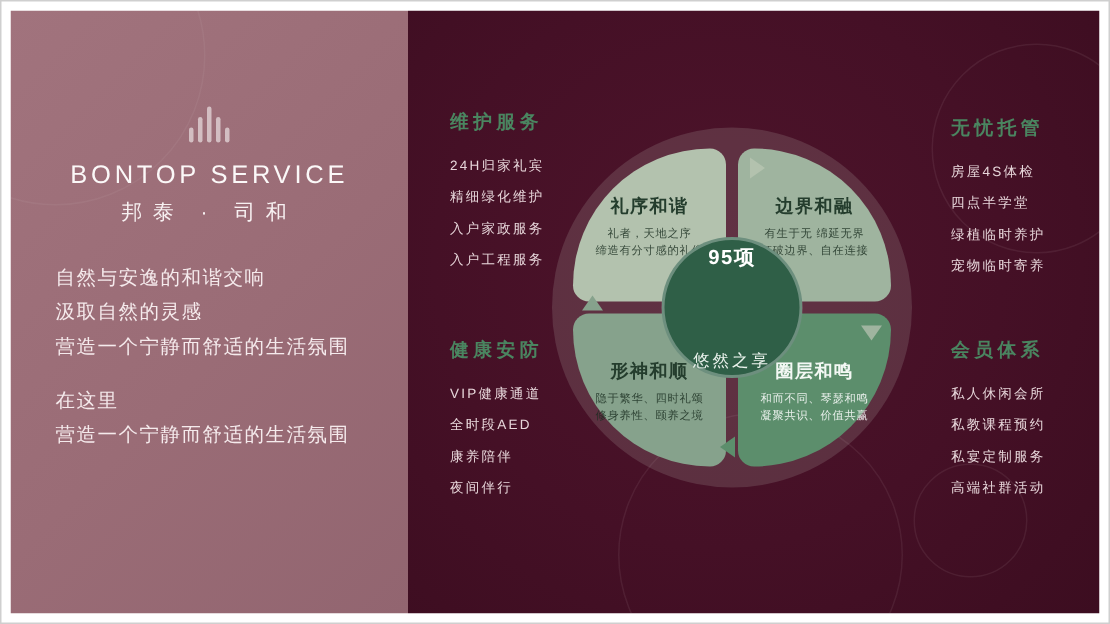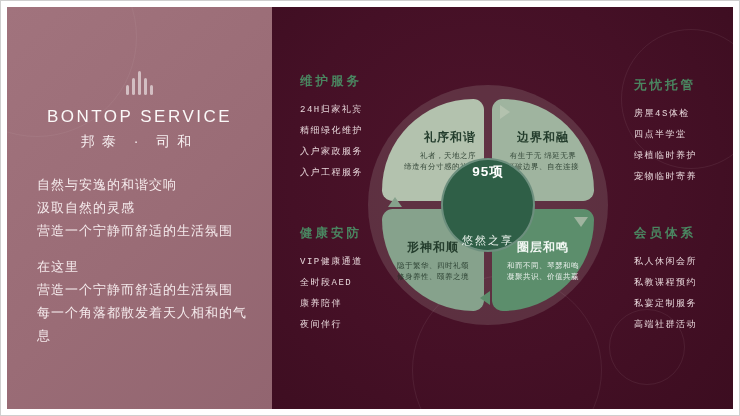--- a/index.html
+++ b/index.html
@@ -32,36 +32,36 @@
   
   .right-panel { position:relative; flex:1; overflow:hidden;
                  background:radial-gradient(circle at 45% 42%, #4e142b 0%, #451026 55%, #3c0d20 100%); }
 
   .deco { position:absolute; border-radius:50%; border:1px solid rgba(255,238,243,0.07); }
   .deco.d1 { width:190px; height:190px; left:140px; top:268px; }
   .deco.d2 { width:140px; height:140px; right:-28px; top:22px; }
   .deco.d3 { width:76px; height:76px; right:48px; top:302px; }
   .deco.d4 { width:200px; height:200px; left:-70px; top:-70px; border-color:rgba(255,255,255,0.05); }
 
-  .svc-group { position:absolute; width:110px;font-family:Liberation Mono, monospace; }
+  .svc-group { position:absolute; width:110px; }
   .sg0 { left:28px;  top:66px; }
   .sg1 { left:28px;  top:218px; }
   .sg2 { left:362px; top:70px; }
   .sg3 { left:362px; top:218px; }
   .svc-heading { color:#4a8560; font-size:12.5px; font-weight:bold;
                  letter-spacing:3px; margin-bottom:10px; }
   .svc-item { color:#e7d6da; font-size:9px; letter-spacing:1.5px; line-height:21px; }
 
   
   .diagram { position:absolute; left:96px; top:78px; width:240px; height:240px;
              border-radius:50%; background:rgba(203,214,201,0.16); }
   .pinwheel { position:absolute; inset:14px; }
   .quad { position:absolute; width:102px; height:102px; display:flex; flex-direction:column;
           justify-content:center; align-items:center; text-align:center; padding:8px; }
-  .q0 { left:0;     top:0;     background:#b3c2ae; border-radius:102px 12px 12px 12px;align-items:flex-end; }
+  .q0 { left:0;     top:0;     background:#b3c2ae; border-radius:102px 12px 12px 12px; }
   .q1 { left:110px; top:0;     background:#9fb49f; border-radius:12px 102px 12px 12px; }
   .q2 { left:0;     top:110px; background:#86a28c; border-radius:12px 12px 12px 102px;font-family:Liberation Serif, serif; }
   .q3 { left:110px; top:110px; background:#5c8e6c; border-radius:12px 12px 102px 12px; }
   .q-title { font-size:12px; font-weight:bold; letter-spacing:1px; margin-bottom:4px; }
   .q-line  { font-size:7.5px; line-height:11px; letter-spacing:0.5px; }
   .q0 .q-title,.q1 .q-title,.q2 .q-title { color:#243d2d; }
   .q0 .q-line,.q1 .q-line,.q2 .q-line   { color:rgba(24,44,31,0.82); }
   .q3 .q-title { color:#f3f8f4; }
   .q3 .q-line  { color:rgba(255,255,255,0.85); }
 
@@ -97,21 +97,20 @@
       <div class="title-en">BONTOP SERVICE</div>
       <div class="title-cn">邦泰 · 司和</div>
       <div class="intro intro-a">
         <div>自然与安逸的和谐交响</div>
         <div>汲取自然的灵感</div>
         <div>营造一个宁静而舒适的生活氛围</div>
       </div>
       <div class="intro intro-b">
         <div>在这里</div>
         <div>营造一个宁静而舒适的生活氛围</div>
-        <div>每一个角落都散发着天人相和的气息</div>
       </div>
     </div>
 
     <div class="right-panel">
       <div class="deco d1"></div>
       <div class="deco d2"></div>
       <div class="deco d3"></div>
 
       <div class="svc-group sg0">
         <div class="svc-heading">维护服务</div>

